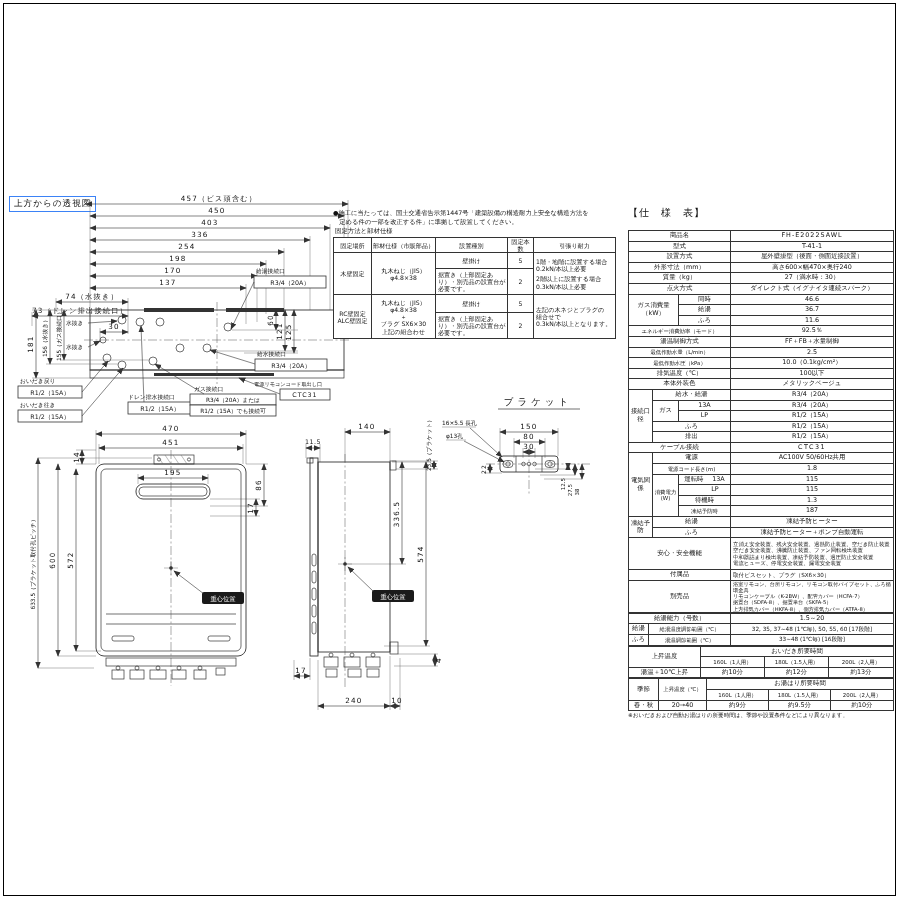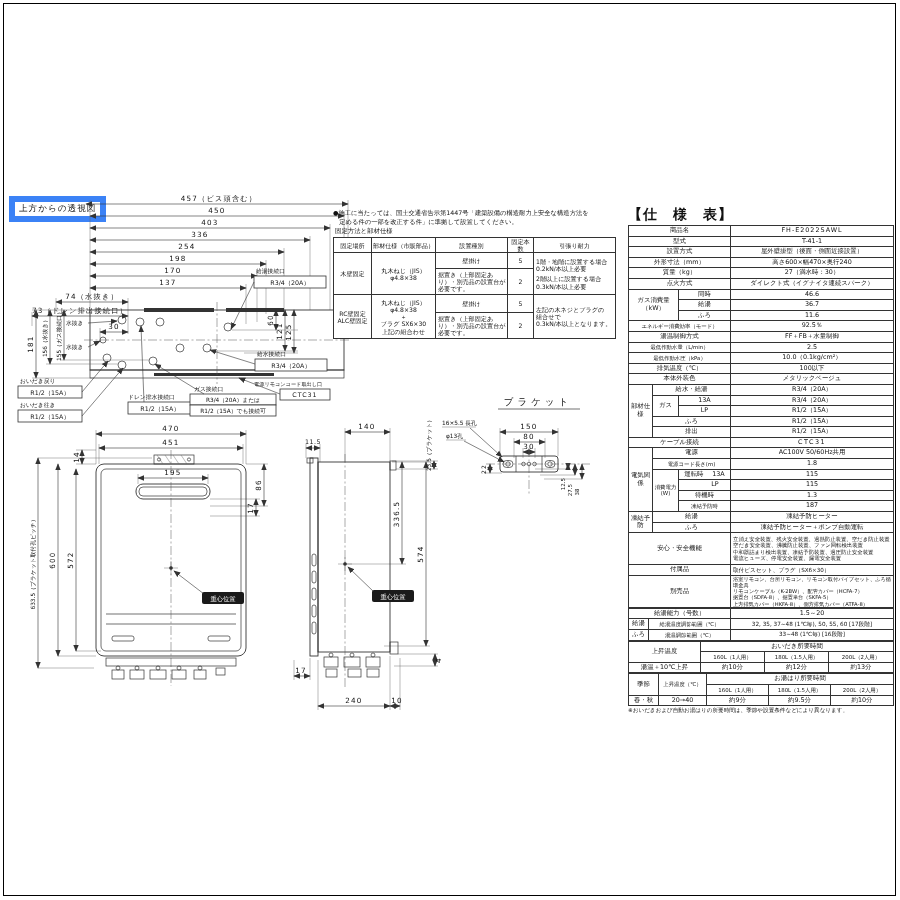--- a/index.html
+++ b/index.html
@@ -11,29 +11,29 @@
   svg .thin{stroke:#666;stroke-width:.45;fill:none}
   svg .dim{stroke:#333;stroke-width:.6;fill:none}
   svg .cl{stroke:#555;stroke-width:.5;fill:none;stroke-dasharray:9 2.5 2 2.5}
   svg .dark{fill:#333;stroke:none}
   svg text{font-size:7px;fill:#111;font-family:"DejaVu Sans",sans-serif}
   svg .num{font-size:7.2px;letter-spacing:1.2px}
   svg .sm{font-size:5.8px;letter-spacing:0}
   svg .lblbox{fill:#fff;stroke:#333;stroke-width:.8}
   svg .cogbox{fill:#1a1a1a;stroke:none}
   svg .cogtx{fill:#fff;font-size:6.3px}
-  .titlebox{border:6px solid #3b82f6;font-size:8.6px;padding:1px 4px;letter-spacing:1px;background:#fff}
+  .titlebox{border:1px solid #3b82f6;font-size:8.6px;padding:1px 4px;letter-spacing:1px;background:#fff}
   table{border-collapse:collapse;background:#fff}
   td{border:.8px solid #333;text-align:center;vertical-align:middle;padding:0 1px;line-height:1.18;font-size:6.4px}
   .tl{text-align:left;padding-left:2px}
   .fix td{font-size:6.1px}
   .fix{width:283px;table-layout:fixed}
   .note{font-size:6.3px;line-height:1.35}
   .cap6{font-size:6.4px;margin:1px 0 1px 2px}
-  .sectitle{font-size:14px;font-weight:bold;letter-spacing:1px;margin:2px 0 1px 0}
+  .sectitle{font-size:10px;font-weight:normal;letter-spacing:1px;margin:2px 0 10px 0}
   .spec{width:266px;table-layout:fixed}
   .spec td{height:10.6px}
   .minor{font-size:5.4px}
   .split{display:flex;align-items:flex-end;justify-content:space-around}
   .rightcol{position:absolute;left:628px;top:204px;width:270px}
   .notefoot{font-size:5.6px;margin-top:1px}
 </style>
 </head>
 <body>
 
@@ -316,21 +316,21 @@
         </tr>
     <tr>
           <td colspan="3">排気温度（℃）</td>
           <td>100以下</td>
         </tr>
     <tr>
           <td colspan="3">本体外装色</td>
           <td>メタリックベージュ</td>
         </tr>
     <tr>
-          <td rowspan="5">部材仕様</td>
+          <td rowspan="5">接続口径</td>
           <td colspan="2">給水・給湯</td>
           <td>R3/4（20A）</td>
         </tr>
     <tr>
           <td rowspan="2">ガス</td>
           <td>13A</td>
           <td>R3/4（20A）</td>
         </tr>
     <tr>
           <td>LP</td>

